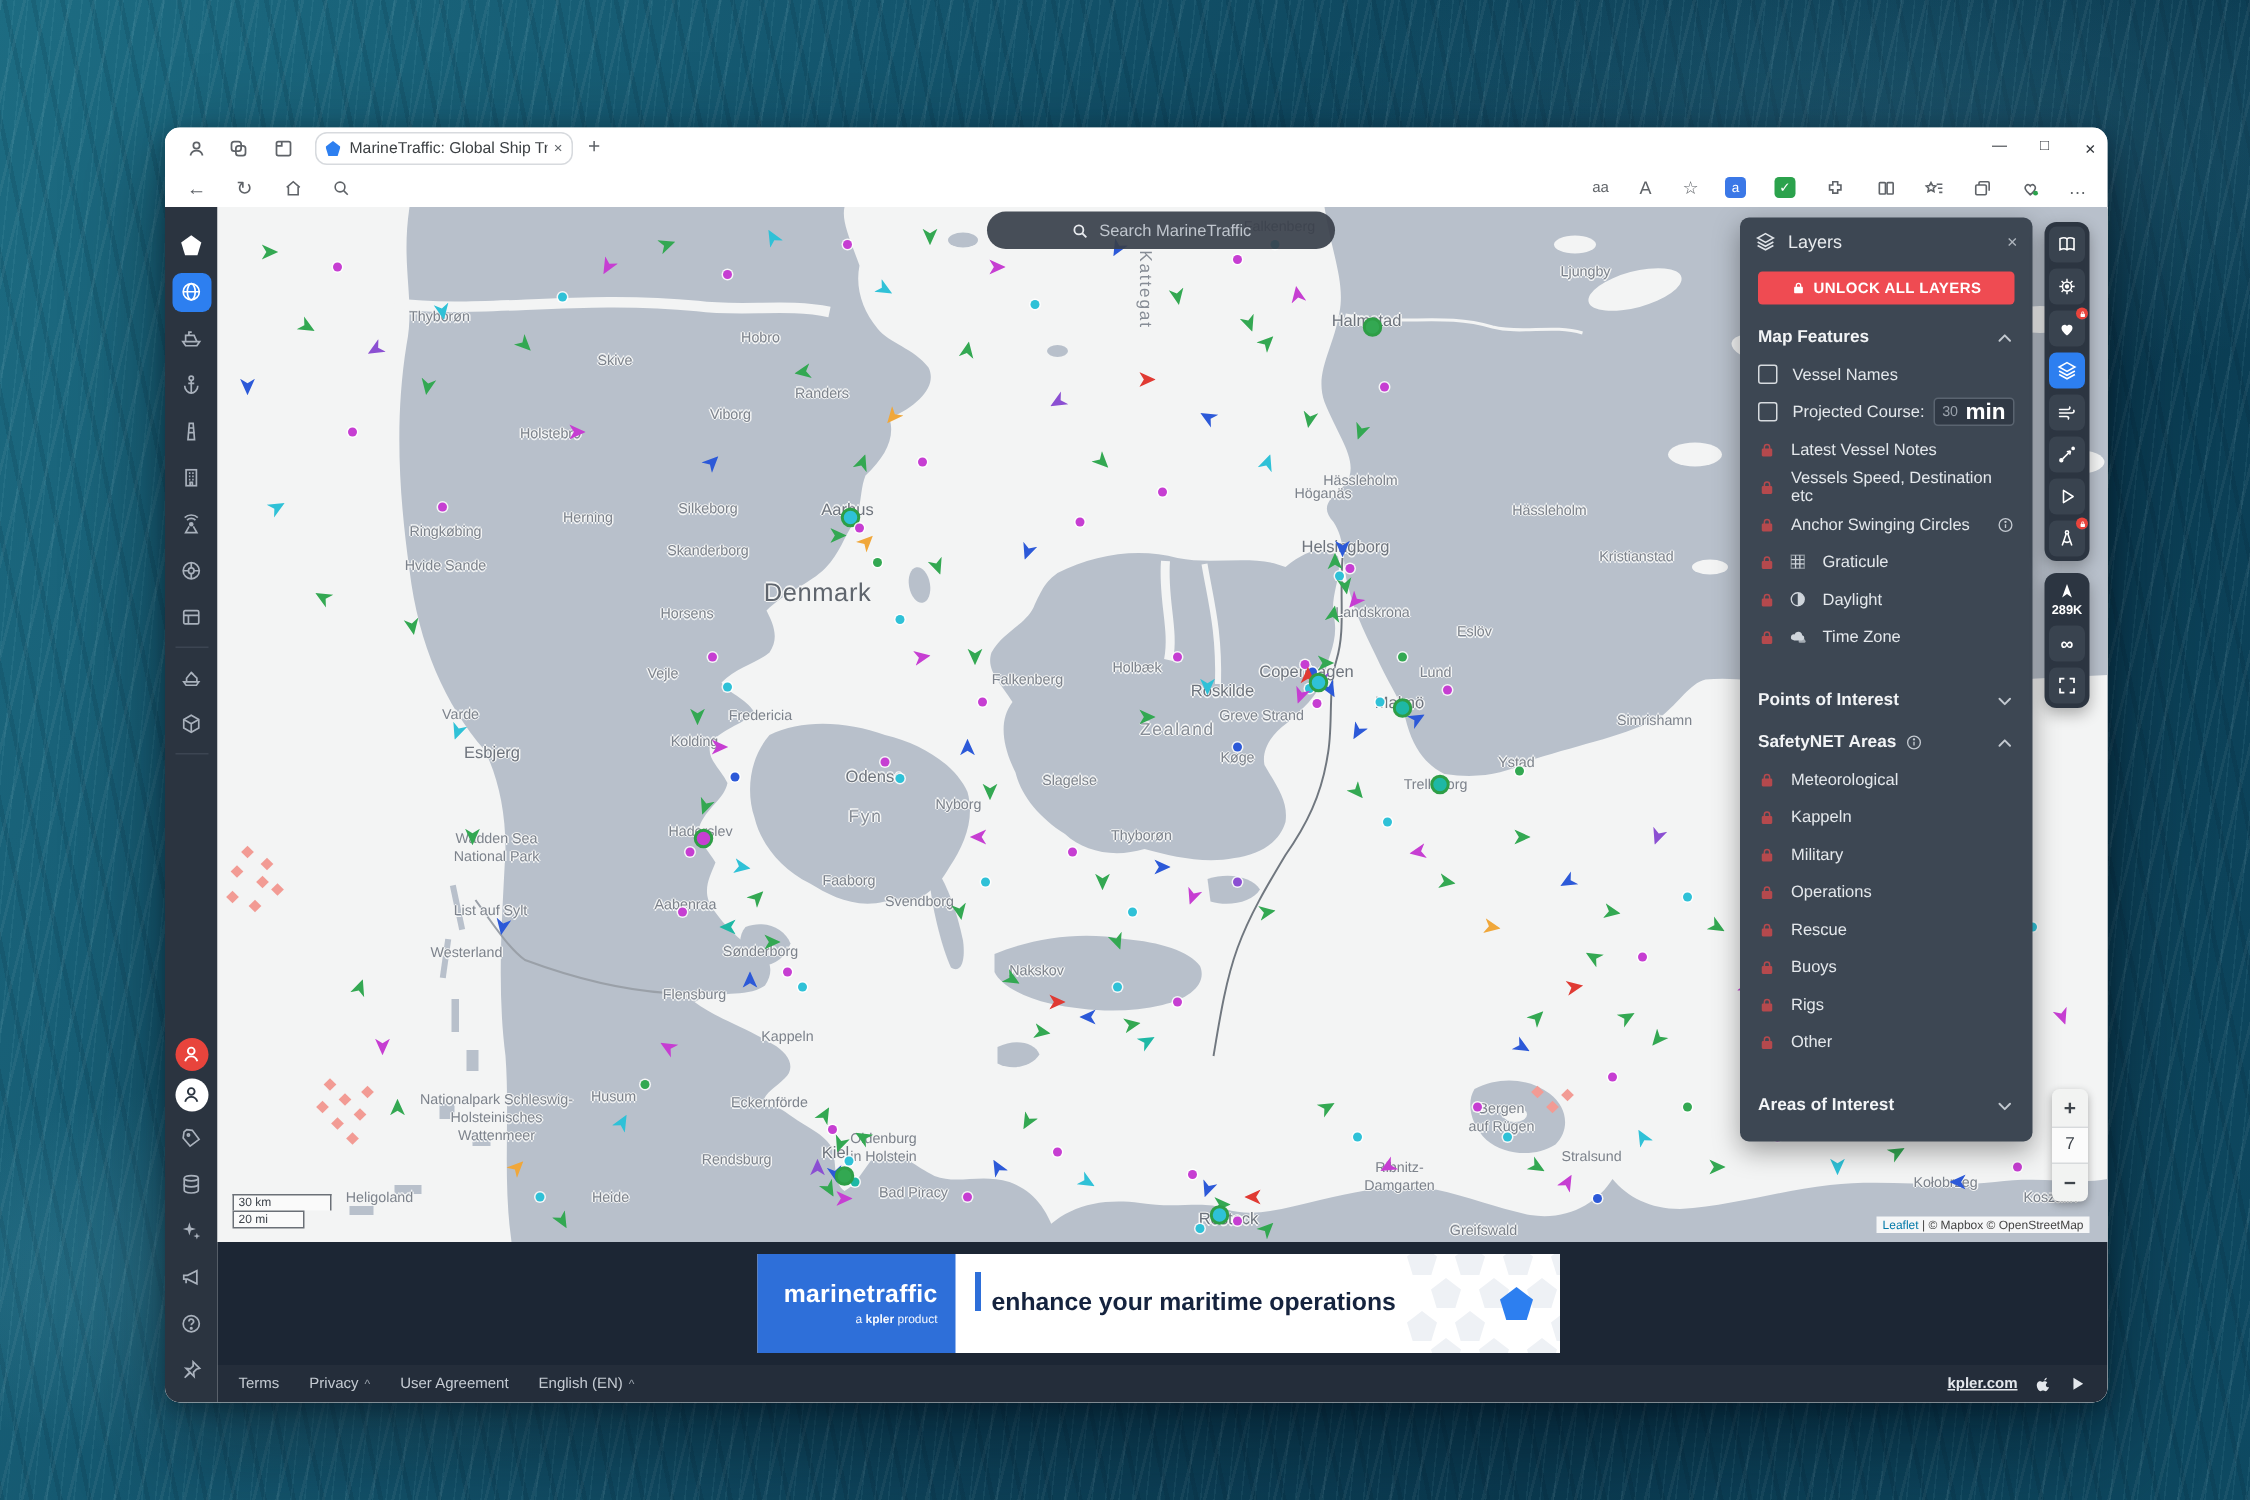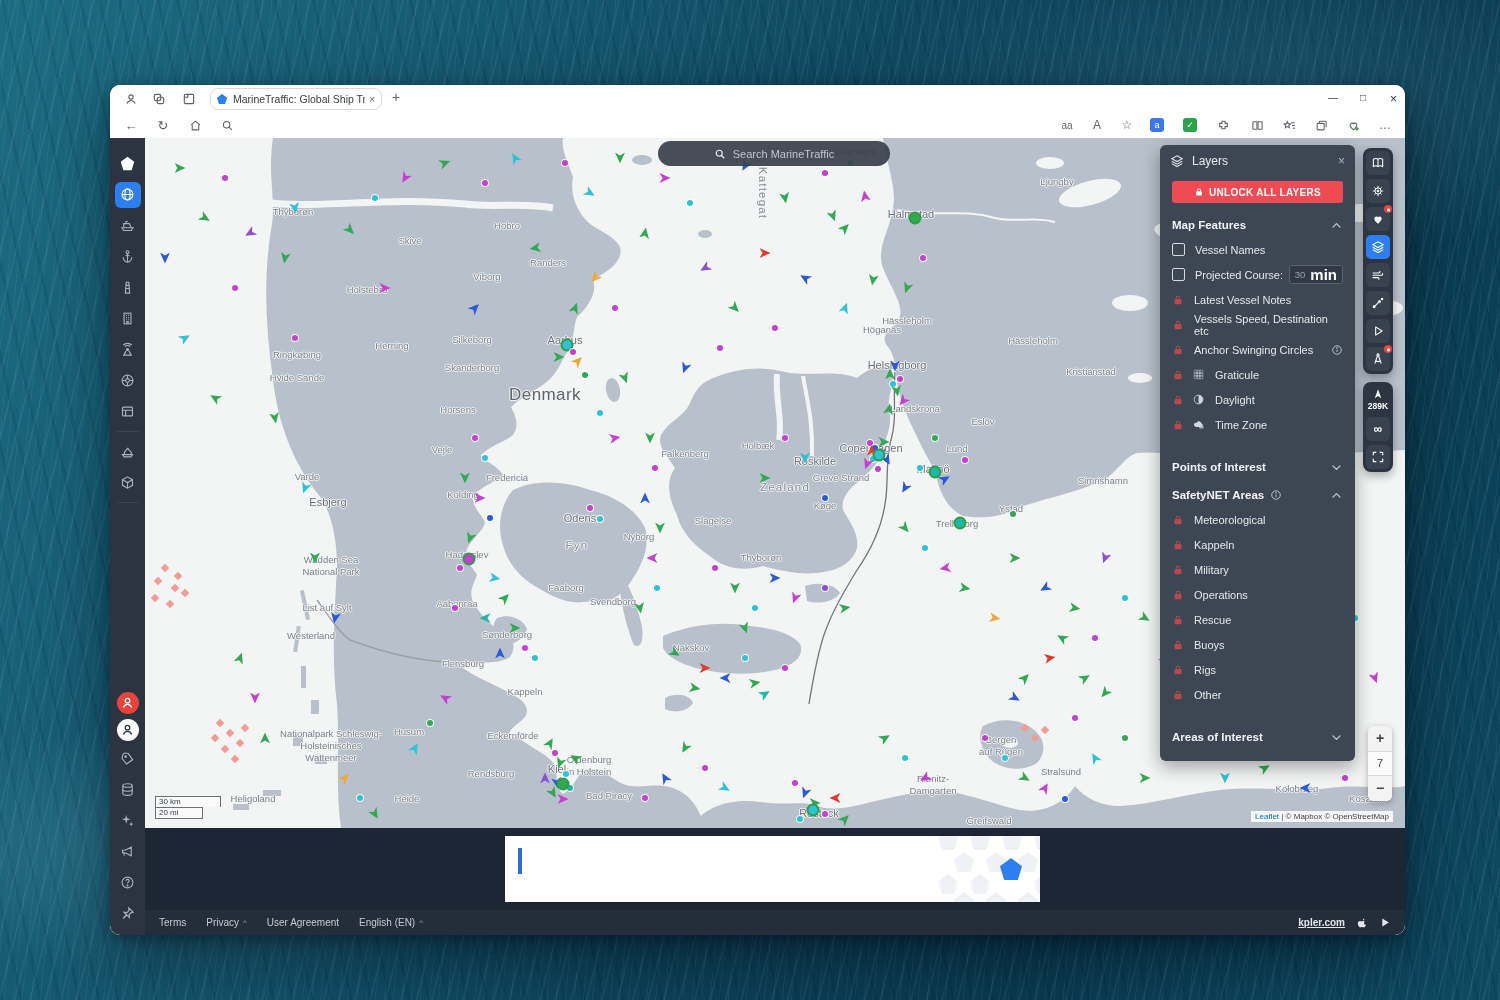--- a/index.html
+++ b/index.html
@@ -996,22 +996,27 @@
 
       <div class="zoom-ctl">
         <div class="zc-cell">+</div>
         <div class="zc-mid">7</div>
         <div class="zc-cell">−</div>
       </div>
     </div>
 
     <div class="ad-strip">
       <div class="ad">
+        <div class="ad-blue">
+          <div class="ad-logo">marinetraffic</div>
+          <div class="ad-sub"><span>a </span><b>kpler</b><span> product</span></div>
+        </div>
         <div class="ad-main">
           <span class="ad-bar"></span>
+          <div class="ad-head">enhance your maritime operations</div>
           <div class="ad-pents" id="ad-pents">
               <span class="pent" style="left:8px;top:-6px"></span>
               <span class="pent" style="left:40px;top:-6px"></span>
               <span class="pent" style="left:72px;top:-6px"></span>
               <span class="pent" style="left:104px;top:-6px"></span>
               <span class="pent" style="left:24px;top:16px"></span>
               <span class="pent" style="left:56px;top:16px"></span>
               <span class="pent" style="left:88px;top:16px"></span>
               <span class="pent" style="left:8px;top:38px"></span>
               <span class="pent" style="left:40px;top:38px"></span>

